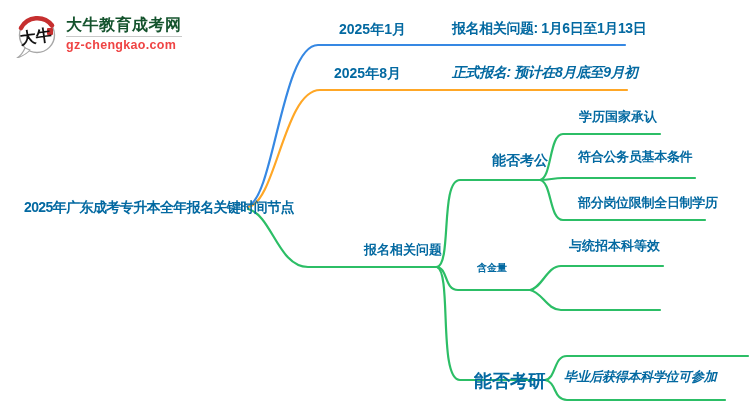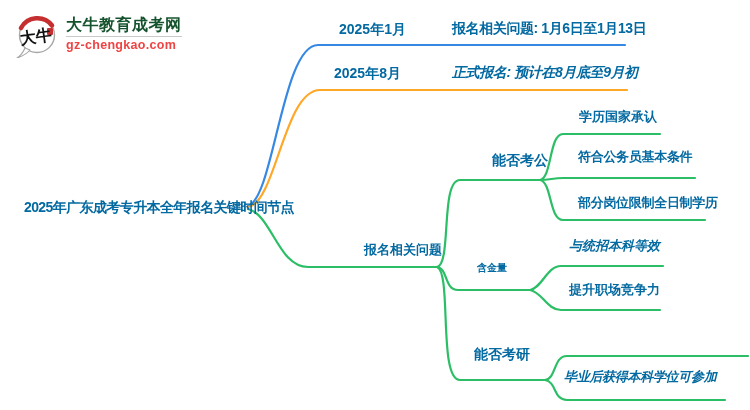--- a/index.html
+++ b/index.html
@@ -26,23 +26,23 @@
   .lbl-m1{left:339px;top:21px;font-size:14px;}
   .lbl-d1{left:452px;top:20px;font-size:14px;letter-spacing:-0.4px;}
   .lbl-m2{left:334px;top:65px;font-size:14px;}
   .lbl-d2{left:452px;top:64px;font-size:14px;letter-spacing:-0.4px;font-style:italic;}
   .lbl-q {left:339px;top:243px;font-size:13px;margin-left:25px;}
   .lbl-t1{left:472px;top:152px;font-size:14px;margin-left:20px;}
   .lbl-t1p1{left:579px;top:110px;font-size:13px;}
   .lbl-t1p2{left:578px;top:150px;font-size:13px;letter-spacing:-0.3px;}
   .lbl-t1p3{left:578px;top:196px;font-size:13px;letter-spacing:-0.3px;}
   .lbl-t2{left:477px;top:262px;font-size:10px;}
-  .lbl-t2p1{left:569px;top:239px;font-size:13px;font-style:italic;}
+  .lbl-t2p1{left:569px;top:239px;font-size:13px;}
   .lbl-t2p2{left:569px;top:283px;font-size:13px;}
-  .lbl-t3{left:474px;top:346px;font-size:14px;}
+  .lbl-t3{left:474px;top:371px;font-size:18px;font-family:Liberation Serif, serif;}
   .lbl-t3p1{left:564px;top:330px;font-size:13px;letter-spacing:-0.5px;}
   .lbl-t3p2{left:564px;top:370px;font-size:13px;letter-spacing:-0.3px;font-style:italic;}
 </style>
 </head>
 <body>
 
 <div id="stage">
 
   <div class="logo">
     <svg class="logo-icon" viewBox="0 0 48 50">
@@ -85,18 +85,17 @@
 
   <div class="lbl lbl-q">报名相关问题</div>
 
   <div class="lbl lbl-t1">能否考公</div>
   <div class="lbl lbl-t1p1">学历国家承认</div>
   <div class="lbl lbl-t1p2">符合公务员基本条件</div>
   <div class="lbl lbl-t1p3">部分岗位限制全日制学历</div>
 
   <div class="lbl lbl-t2">含金量</div>
   <div class="lbl lbl-t2p1">与统招本科等效</div>
-  <div class="lbl lbl-t2p2">提升职场竞争力</div>
 
   <div class="lbl lbl-t3">能否考研</div>
   <div class="lbl lbl-t3p2">毕业后获得本科学位可参加</div>
 
 </div>
 
 </body></html>

